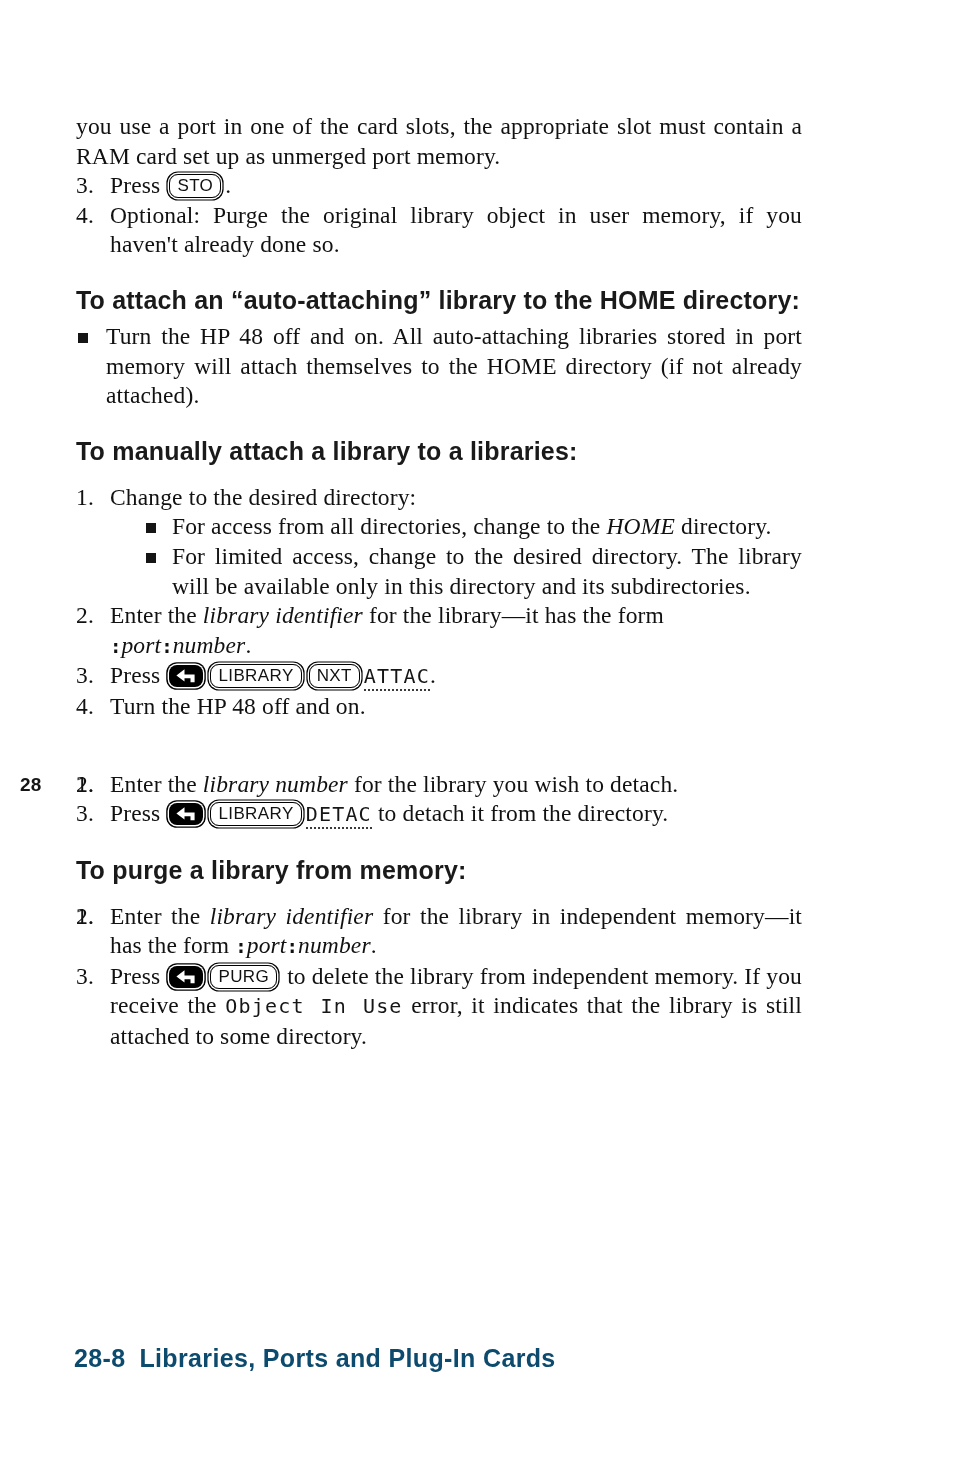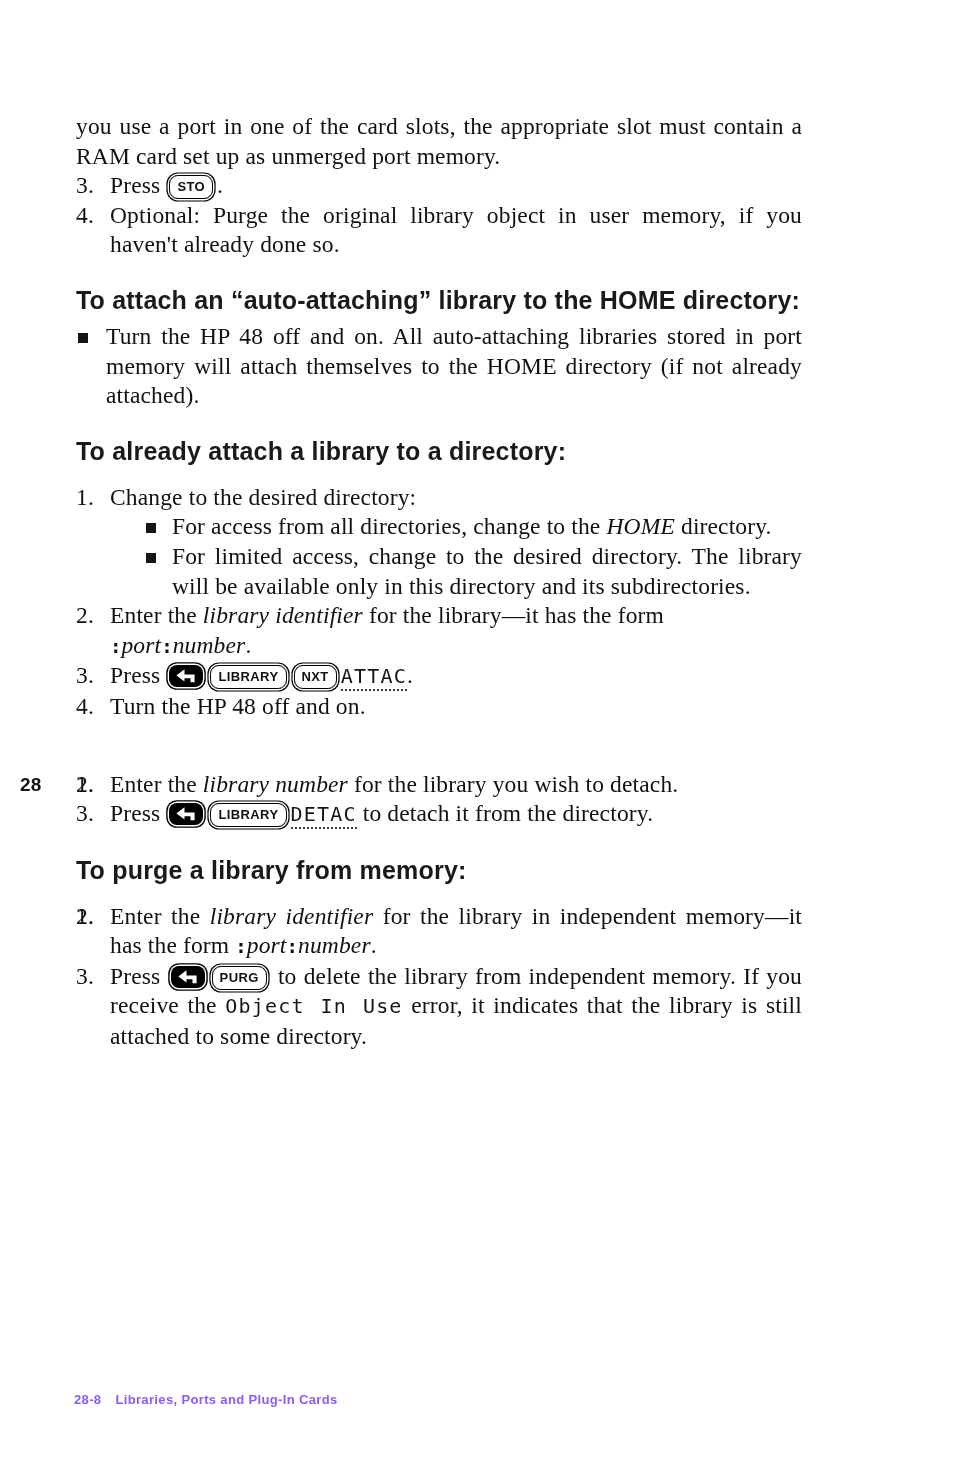--- a/index.html
+++ b/index.html
@@ -102,23 +102,23 @@
 
   .ital { font-style: italic; }
 
   
   .key {
     display: inline-block;
     border: 1.6px solid #000;
     border-radius: 9px;
     padding: 0px 7px 1px 7px;
     font-family: "Liberation Sans", "DejaVu Sans", sans-serif;
-    font-size: 13px;
+    font-size: 17px;
     line-height: 21px;
-    font-weight: bold;
+    font-weight: normal;
     letter-spacing: 0.4px;
     vertical-align: 2px;
     box-shadow: 0 0 0 1.4px #fff, 0 0 0 2.6px #000;
     margin: 0 4px 0 3px;
     white-space: nowrap;
   }
 
   
   .shiftkey {
     display: inline-block;
@@ -171,25 +171,24 @@
     letter-spacing: 0.3px;
   }
 
   
   .footer {
     position: absolute;
     left: 74px;
     top: 1344px;
     font-family: "Liberation Sans", "DejaVu Sans", sans-serif;
     font-weight: bold;
-    font-size: 13px;
+    font-size: 25px;
     letter-spacing: 0.35px;
-    color: #8b5cf6;
+    color: #0c4a6e;
     white-space: pre;
-    margin-top: 48px;
   }
   .footer .fnum { margin-right: 14px; }
 
   .gap-lg { height: 28px; }
   .gap-md { height: 20px; }
   .gap-sm { height: 10px; }
 </style>
 </head>
 <body>
 
@@ -217,21 +216,21 @@
     <div class="gap-sm"></div>
 
     <ul class="blist">
       <li>
         <span class="sqbul"></span><span>Turn the HP 48 off and on. All auto-attaching libraries stored in port memory will attach themselves to the HOME directory (if not already attached).</span>
       </li>
     </ul>
 
     <div class="gap-lg"></div>
 
-    <h2 class="heading">To already attach a library to a directory:</h2>
+    <h2 class="heading">To manually attach a library to a libraries:</h2>
 
     <div class="gap-md"></div>
 
     <ol class="nlist">
       <li>
         <span class="num">1.</span><span>Change to the desired directory:</span>
         <ul class="blist indent">
           <li>
             <span class="sqbul"></span><span>For access from all directories, change to the </span><span class="ital">HOME</span><span> directory.</span>
           </li>

